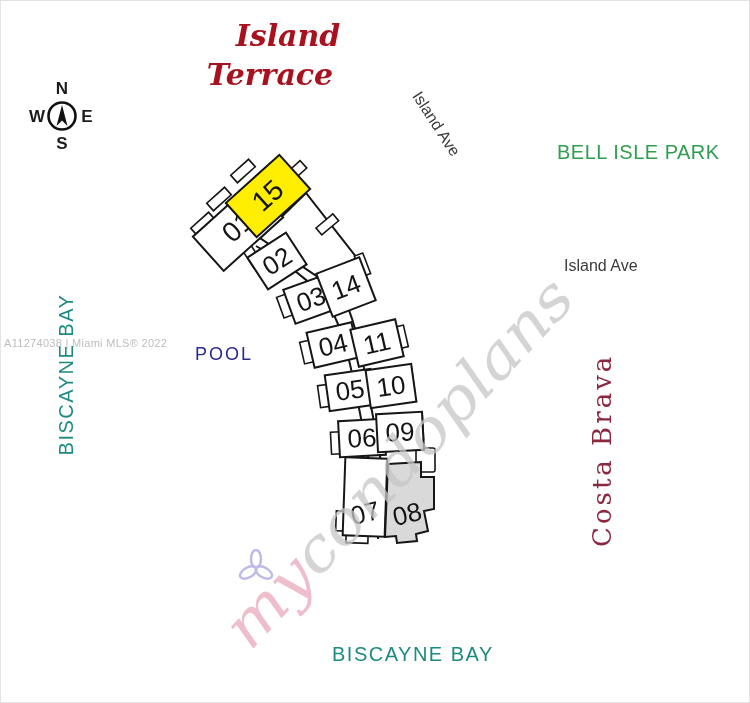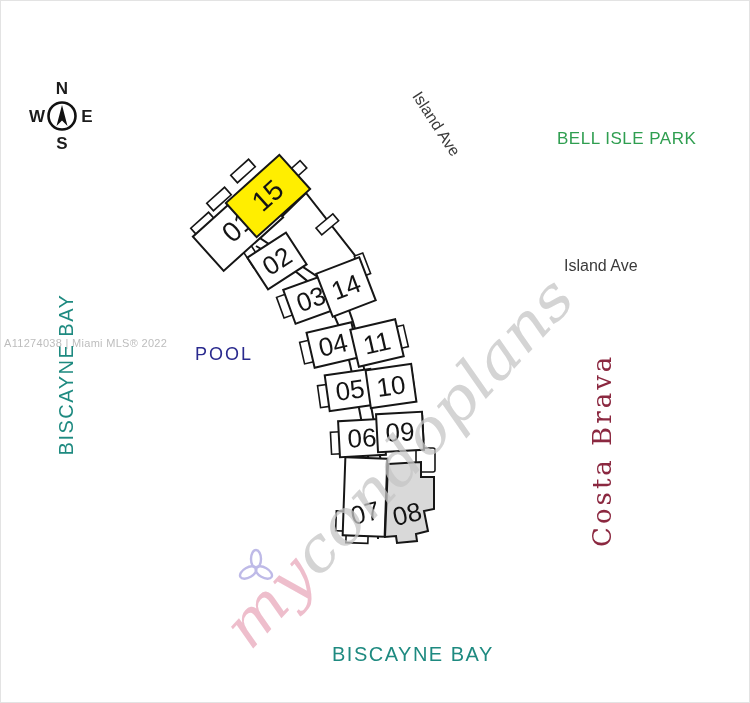--- a/index.html
+++ b/index.html
@@ -26,21 +26,21 @@
   .brand-text { font-family:"DejaVu Serif", serif; font-style:italic; font-size:60px; }
 
   
   .lbl { position:absolute; white-space:nowrap; }
   .title1 { left:228px; top:18px;  width:120px; text-align:center;
             font:italic bold 30px "DejaVu Serif", serif; color:#a8121e; }
   .title2 { left:198px; top:57px;  width:144px; text-align:center;
             font:italic bold 30px "DejaVu Serif", serif; color:#a8121e; }
   .island-ave-diag { left:388px; top:115px; width:96px; text-align:center;
             font-size:16px; color:#3a3a3a; transform:rotate(57deg); }
-  .bell-isle { left:557px; top:129px; font-size:17px; color:#2f9e50; letter-spacing:.5px; }
+  .bell-isle { left:557px; top:141px; font-size:20px; color:#2f9e50; letter-spacing:.5px; }
   .island-ave-h { left:564px; top:257px; font-size:16px; color:#3a3a3a; }
   .bay-left { left:-20px; top:363px; width:172px; text-align:center;
             font-size:20px; color:#1e8a80; letter-spacing:1.5px; transform:rotate(-90deg); }
   .pool { left:195px; top:344px; font-size:18px; color:#2a2a8e; letter-spacing:2px; }
   .costa { left:506px; top:436px; width:192px; text-align:center;
             font:26px "DejaVu Serif", serif; color:#8b2840; letter-spacing:3px; transform:rotate(-90deg); }
   .bay-bottom { left:332px; top:643px; font-size:20px; color:#1e8a80; letter-spacing:1.5px; }
   .mls { left:4px; top:337px; font-size:11px; color:#bdbdbd; letter-spacing:.3px; }
 </style>
 </head>
@@ -177,20 +177,22 @@
         <ellipse cx="0" cy="-9" rx="5" ry="9" fill="none" stroke="#a9a3e0" stroke-width="2.4"></ellipse>
         <ellipse cx="0" cy="-9" rx="5" ry="9" fill="none" stroke="#a9a3e0" stroke-width="2.4" transform="rotate(120)"></ellipse>
         <ellipse cx="0" cy="-9" rx="5" ry="9" fill="none" stroke="#a9a3e0" stroke-width="2.4" transform="rotate(240)"></ellipse>
       </g>
       <text class="brand-text" transform="translate(250,652) rotate(-47)" textLength="480" lengthAdjust="spacingAndGlyphs"><tspan fill="#e9a9bc">my</tspan><tspan fill="#c6c6c6">condoplans</tspan></text>
     </g>
   </svg>
 
   <div class="lbl mls">A11274038 | Miami MLS® 2022</div>
 
+  <div class="lbl title1">Island</div>
+  <div class="lbl title2">Terrace</div>
   <div class="lbl island-ave-diag">Island Ave</div>
   <div class="lbl bell-isle">BELL ISLE PARK</div>
   <div class="lbl island-ave-h">Island Ave</div>
   <div class="lbl bay-left">BISCAYNE BAY</div>
   <div class="lbl pool">POOL</div>
   <div class="lbl costa">Costa Brava</div>
   <div class="lbl bay-bottom">BISCAYNE BAY</div>
 
 </div>
 

